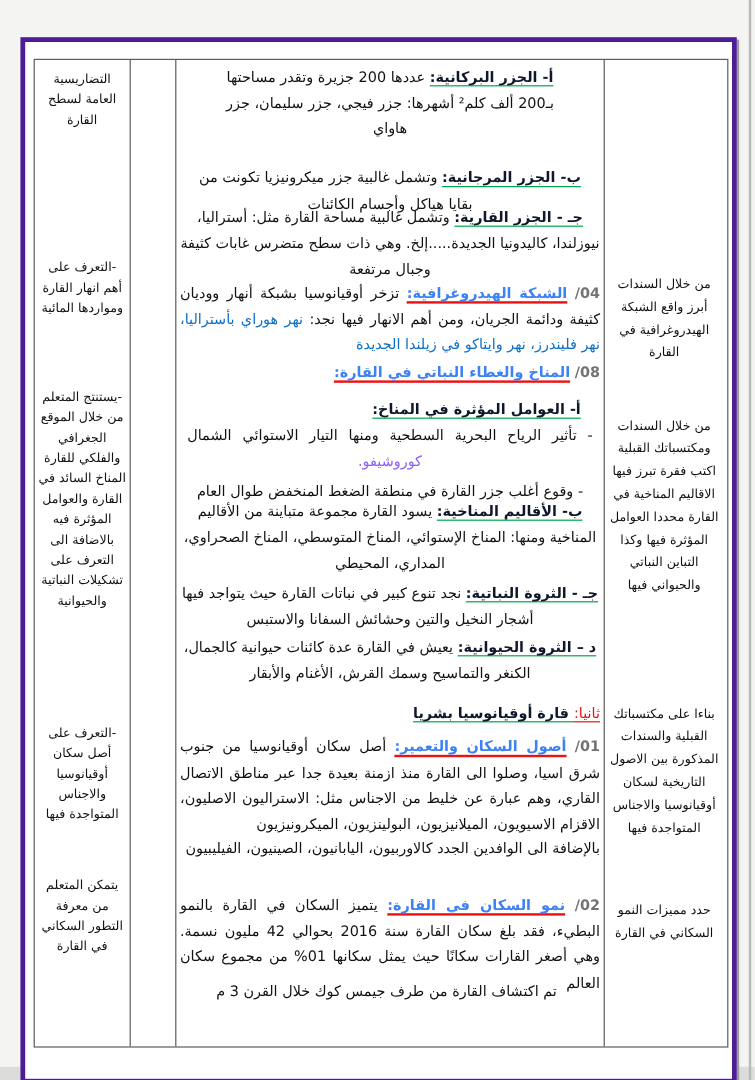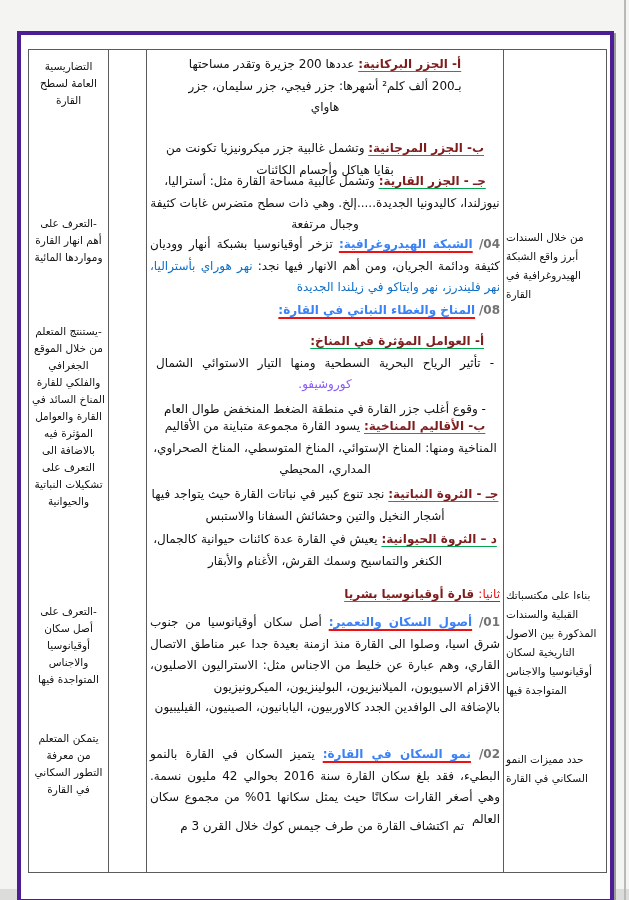--- a/index.html
+++ b/index.html
@@ -21,36 +21,36 @@
     border:1px solid #5c5c5c;background:#fff;
   }
   .vline{position:absolute;top:0;bottom:0;width:1px;background:#5c5c5c;}
   .v1{left:79px}.v2{left:117px}.v3{left:474px}
 
   .lcol-block{
     position:absolute;left:2px;width:75px;text-align:center;
     font-size:10.5px;line-height:17px;color:#111;direction:rtl;
   }
   .rcol-block{
-    position:absolute;left:477px;width:95px;text-align:left;
+    position:absolute;left:477px;width:95px;text-align:center;
     font-size:10.5px;line-height:19px;color:#111;direction:rtl;
   }
   .mblock{
     position:absolute;left:121px;width:350px;
     font-size:12px;line-height:21.5px;color:#111;direction:rtl;
   }
   .center{text-align:center;}
   .right{text-align:right;}
   .just{text-align:justify;text-align-last:right;}
   .just-c{text-align:justify;text-align-last:center;}
 
   .num{color:#737373;font-weight:bold;}
   .hr{font-weight:bold;color:#3b82f6;text-decoration:underline;
       text-decoration-color:#ee1111;text-decoration-thickness:1.5px;text-underline-offset:3px;margin-top:44px;}
-  .hg{font-weight:bold;color:#7f1d1d;text-decoration:underline;
+  .hg{font-weight:bold;color:#0f172a;text-decoration:underline;
       text-decoration-color:#00a64f;text-underline-offset:3px;}
   .lred{font-weight:normal;color:#ee1111;text-decoration:underline;
       text-decoration-color:#ee1111;text-underline-offset:3px;}
   .blue{color:#0d6fc8;}
   .greenw{color:#8b5cf6;}
 </style>
 </head>
 <body>
 
 <div class="canvas">
@@ -63,20 +63,21 @@
       <div class="vline v2"></div>
       <div class="vline v3"></div>
 
       <div class="lcol-block" style="top:8px">التضاريسية العامة لسطح القارة</div>
       <div class="lcol-block" style="top:165px">-التعرف على أهم انهار القارة ومواردها المائية</div>
       <div class="lcol-block" style="top:273px">-يستنتج المتعلم من خلال الموقع الجغرافي والفلكي للقارة المناخ السائد في القارة والعوامل المؤثرة فيه بالاضافة الى التعرف على تشكيلات النباتية والحيوانية</div>
       <div class="lcol-block" style="top:553px">-التعرف على أصل سكان أوقيانوسيا والاجناس المتواجدة فيها</div>
       <div class="lcol-block" style="top:680px">يتمكن المتعلم من معرفة التطور السكاني في القارة</div>
 
       <div class="rcol-block" style="top:178px">من خلال السندات أبرز واقع الشبكة الهيدروغرافية في القارة</div>
+      <div class="rcol-block" style="top:296px">من خلال السندات ومكتسباتك القبلية اكتب فقرة تبرز فيها الاقاليم المناخية في القارة محددا العوامل المؤثرة فيها وكذا التباين النباتي والحيواني فيها</div>
       <div class="rcol-block" style="top:536px">بناءا على مكتسباتك القبلية والسندات المذكورة بين الاصول التاريخية لسكان أوقيانوسيا والاجناس المتواجدة فيها</div>
       <div class="rcol-block" style="top:700px">حدد مميزات النمو السكاني في القارة</div>
 
       <div class="mblock center" style="top:4px;padding:0 26px;width:298px">
         <span class="hg">أ- الجزر البركانية:</span><span> عددها 200 جزيرة وتقدر مساحتها بـ200 ألف كلم² أشهرها: جزر فيجي، جزر سليمان، جزر هاواي</span>
       </div>
 
       <div class="mblock center" style="top:88px;padding:0 12px;width:326px">
         <span class="hg">ب- الجزر المرجانية:</span><span> وتشمل غالبية جزر ميكرونيزيا تكونت من بقايا هياكل وأجسام الكائنات</span>
       </div>

